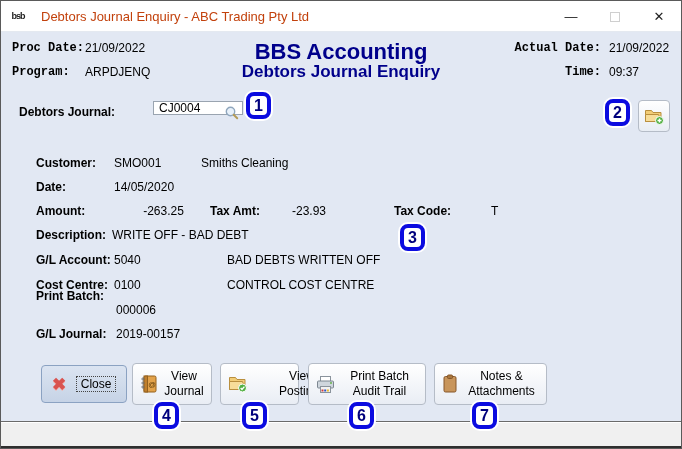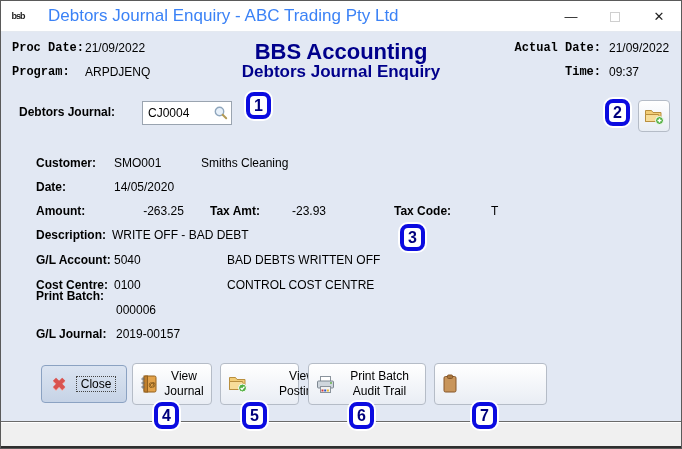--- a/index.html
+++ b/index.html
@@ -8,36 +8,36 @@
     position:relative; width:682px; height:449px; background:#e2e8f3;
     border:1px solid #5a5a5a; overflow:hidden;
     font-family:"Liberation Sans", sans-serif; color:#000;
   }
   
   .titlebar { position:absolute; left:0; top:0; width:100%; height:31px; background:#ffffff;
     display:flex; align-items:center; border-bottom:1px solid #e4e9f0; }
   .app-logo { width:20px; height:20px; margin-left:7px; font-weight:bold; font-size:9px;
     line-height:9px; color:#1a1a1a; letter-spacing:-1px; display:flex; flex-direction:column;
     align-items:center; justify-content:center; }
-  .titlebar-title { font-size:17px; margin-left:20px; color:#3b82f6; }
+  .titlebar-title { font-size:13px; margin-left:13px; color:#c2410c; }
   .caption-btns { position:absolute; right:0; top:0; height:31px; display:flex; }
   .cap-btn { width:44px; height:31px; display:flex; align-items:center; justify-content:center;
     font-size:13px; color:#222; cursor:default; }
   .cap-max-box { width:10px; height:10px; border:1px solid #cfcfcf; }
   
   .hdr-label { position:absolute; font-size:12px; font-weight:bold; white-space:nowrap;font-family:Liberation Mono, monospace; }
   .hdr-value { position:absolute; font-size:12px; white-space:nowrap; }
   .app-title { position:absolute; left:0; top:38px; width:100%; text-align:center;
     font-size:22px; font-weight:bold; color:#00008b; }
   .screen-title { position:absolute; left:0; top:61px; width:100%; text-align:center;
     font-size:17px; font-weight:bold; color:#00008b; }
   .right-label { text-align:right; }
   
   .lookup-label { position:absolute; left:18px; top:104px; font-size:12px; font-weight:bold; }
-  .lookup-box { position:absolute; left:141px; top:100px; width:90px; height:24px;
+  .lookup-box { position:absolute; left:152px; top:100px; width:90px; height:14px;
     background:#fff; border:1px solid #9aa4b0; }
   .lookup-input { position:absolute; left:0; top:0; width:100%; height:100%; border:none;
     outline:none; font-size:12px; padding:2px 20px 2px 5px; background:transparent;
     font-family:"Liberation Sans", sans-serif; }
   .lookup-search { position:absolute; right:2px; top:3px; width:16px; height:16px; cursor:pointer; }
   .attach-btn { position:absolute; left:637px; top:99px; width:32px; height:32px;
     border:1px solid #b5bcc7; border-radius:4px;
     background:linear-gradient(#ffffff,#e8edf4); display:flex; align-items:center;
     justify-content:center; cursor:pointer; }
   
@@ -202,20 +202,21 @@
       <circle cx="15" cy="8" r="0.9" fill="#5fae3f"></circle>
     </svg>
     <span class="lbl">Print Batch Audit Trail</span>
   </div>
 
   <div class="btn btn-notes">
     <svg class="ico" width="16" height="20" viewBox="0 0 16 20">
       <rect x="2" y="2.5" width="12" height="15.5" rx="1.5" fill="#c8955b" stroke="#86572a" stroke-width="1"></rect>
       <rect x="5.5" y="1" width="5" height="3.5" rx="1" fill="#a9763c" stroke="#86572a" stroke-width="1"></rect>
     </svg>
+    <span class="lbl">Notes &amp; Attachments</span>
   </div>
 
   <div class="bottom-sep"></div>
   <div class="bottom-strip">
     
     
   </div>
   <div class="bottom-edge"></div>
 
 </div>

